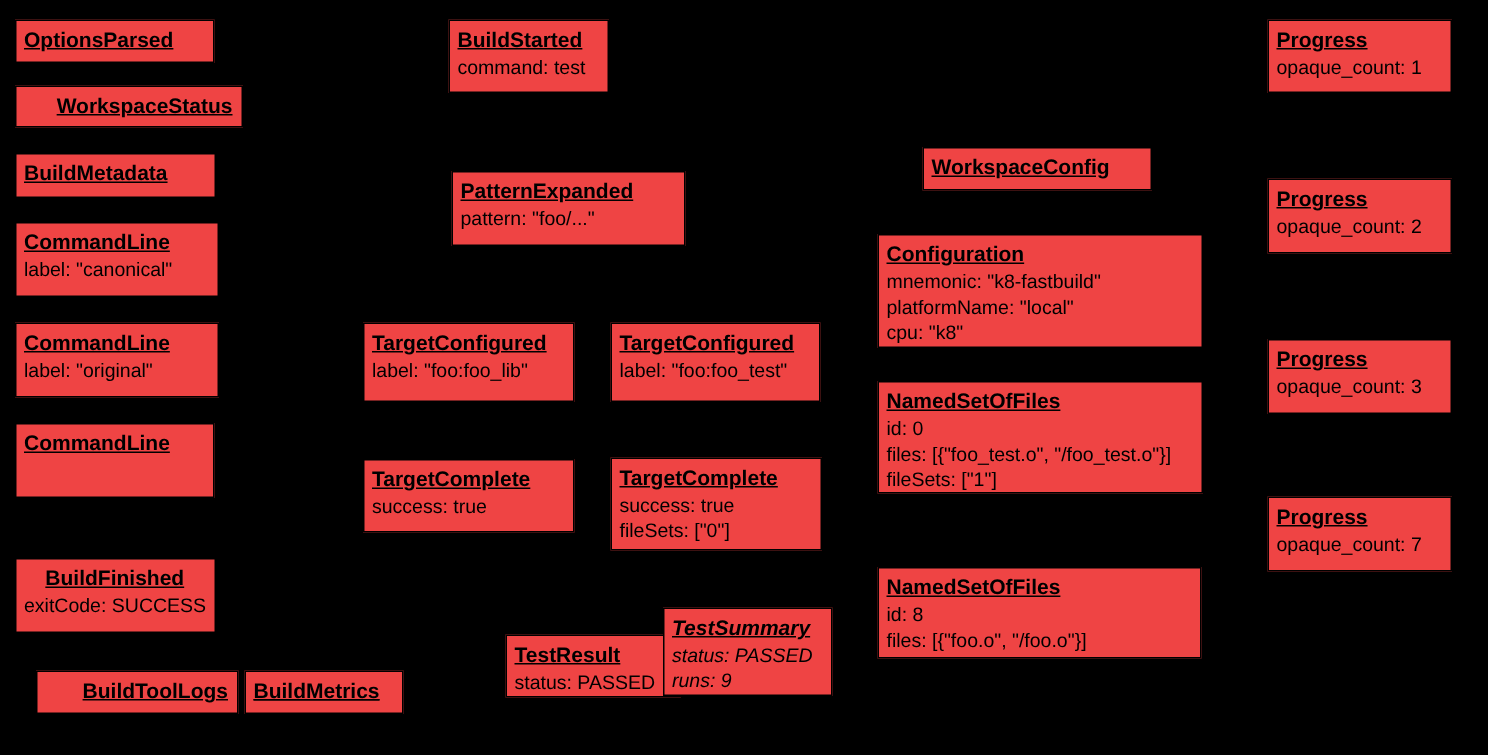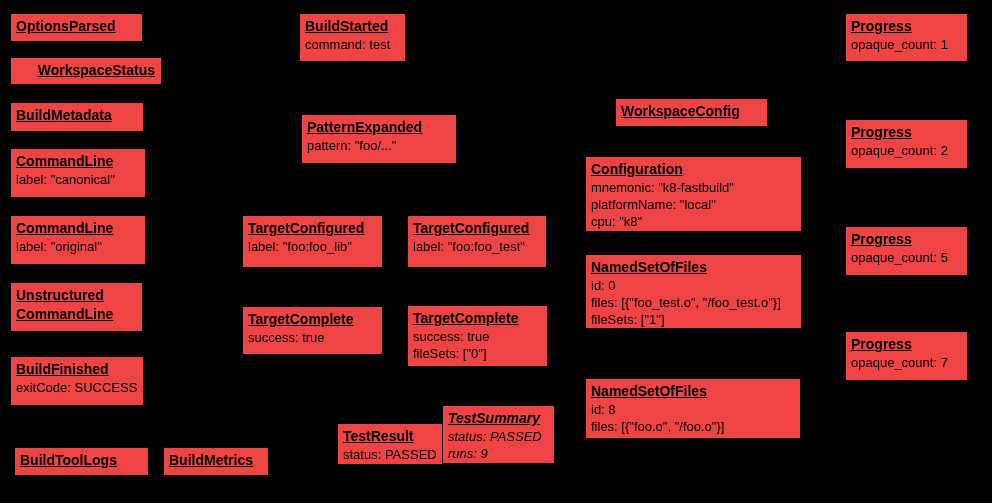--- a/index.html
+++ b/index.html
@@ -54,30 +54,29 @@
     <div class="nt">CommandLine</div>
     <div class="nl">label: "canonical"</div>
   </div>
 
   <div class="node" style="left:10px;top:215px;width:136px;height:50px;">
     <div class="nt">CommandLine</div>
     <div class="nl">label: "original"</div>
   </div>
 
   <div class="node" style="left:10px;top:282px;width:133px;height:50px;">
-    <div class="nt">Unstructured</div>
     <div class="nt">CommandLine</div>
   </div>
 
-  <div class="node" style="left:10px;top:356px;width:134px;height:50px;">
+  <div class="node" style="left:10px;top:372px;width:134px;height:50px;text-align:center;">
     <div class="nt">BuildFinished</div>
     <div class="nl">exitCode: SUCCESS</div>
   </div>
 
-  <div class="node" style="left:14px;top:447px;width:135px;height:29px;">
+  <div class="node" style="left:24px;top:447px;width:135px;height:29px;text-align:right;">
     <div class="nt">BuildToolLogs</div>
   </div>
 
   <div class="node" style="left:163px;top:447px;width:106px;height:29px;text-decoration:underline;">
     <div class="nt">BuildMetrics</div>
   </div>
 
   <div class="node" style="left:299px;top:13px;width:107px;height:49px;">
     <div class="nt">BuildStarted</div>
     <div class="nl">command: test</div>
@@ -149,21 +148,21 @@
     <div class="nl">opaque_count: 1</div>
   </div>
 
   <div class="node" style="left:845px;top:119px;width:123px;height:50px;">
     <div class="nt">Progress</div>
     <div class="nl">opaque_count: 2</div>
   </div>
 
   <div class="node" style="left:845px;top:226px;width:123px;height:50px;">
     <div class="nt">Progress</div>
-    <div class="nl">opaque_count: 5</div>
+    <div class="nl">opaque_count: 3</div>
   </div>
 
   <div class="node" style="left:845px;top:331px;width:123px;height:50px;">
     <div class="nt">Progress</div>
     <div class="nl">opaque_count: 7</div>
   </div>
 
 </div>
 
 </body></html>

